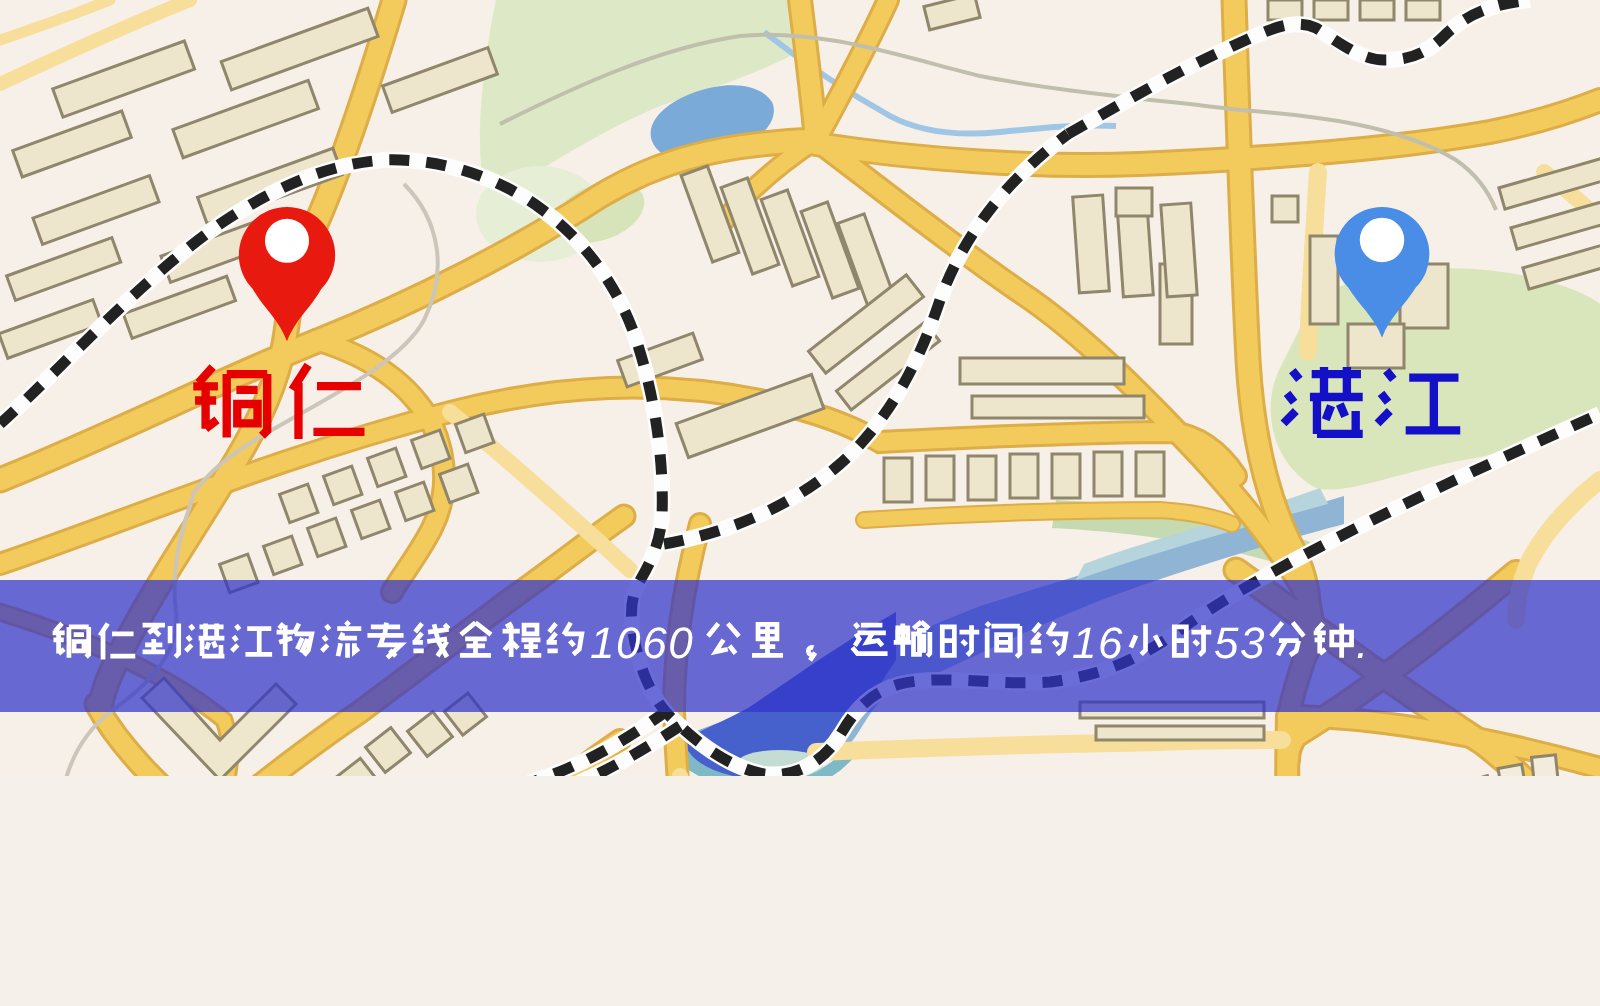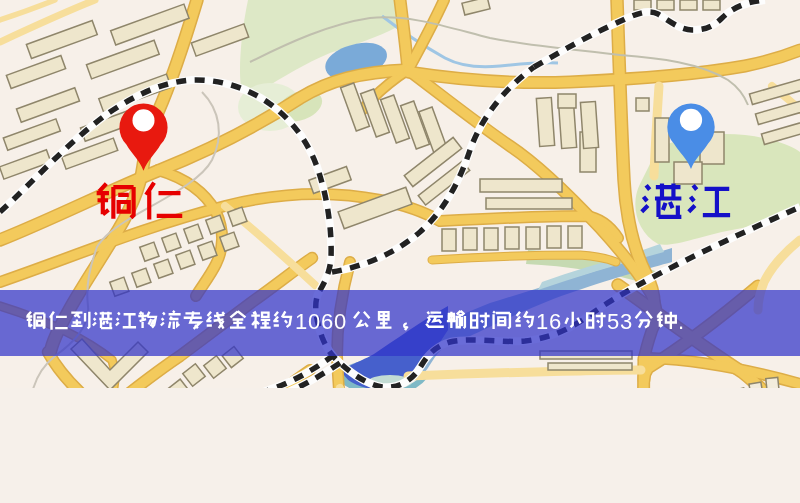--- a/index.html
+++ b/index.html
@@ -1,16 +1,16 @@
 <!DOCTYPE html>
 <html><head>
 <meta charset="utf-8">
 <style>
 html,body{margin:0;padding:0;background:#f6f0ea;}
-#wrap{position:relative;width:800px;height:388px;overflow:hidden;}
+#wrap{position:relative;width:800px;height:388px;overflow:hidden;font-style:italic;}
 svg{display:block;}
 text{font-family:"Liberation Sans",sans-serif;}
 </style>
 </head>
 <body>
 
 <div id="wrap">
 <svg width="800" height="503" viewBox="0 0 800 503">
 <defs>
 

